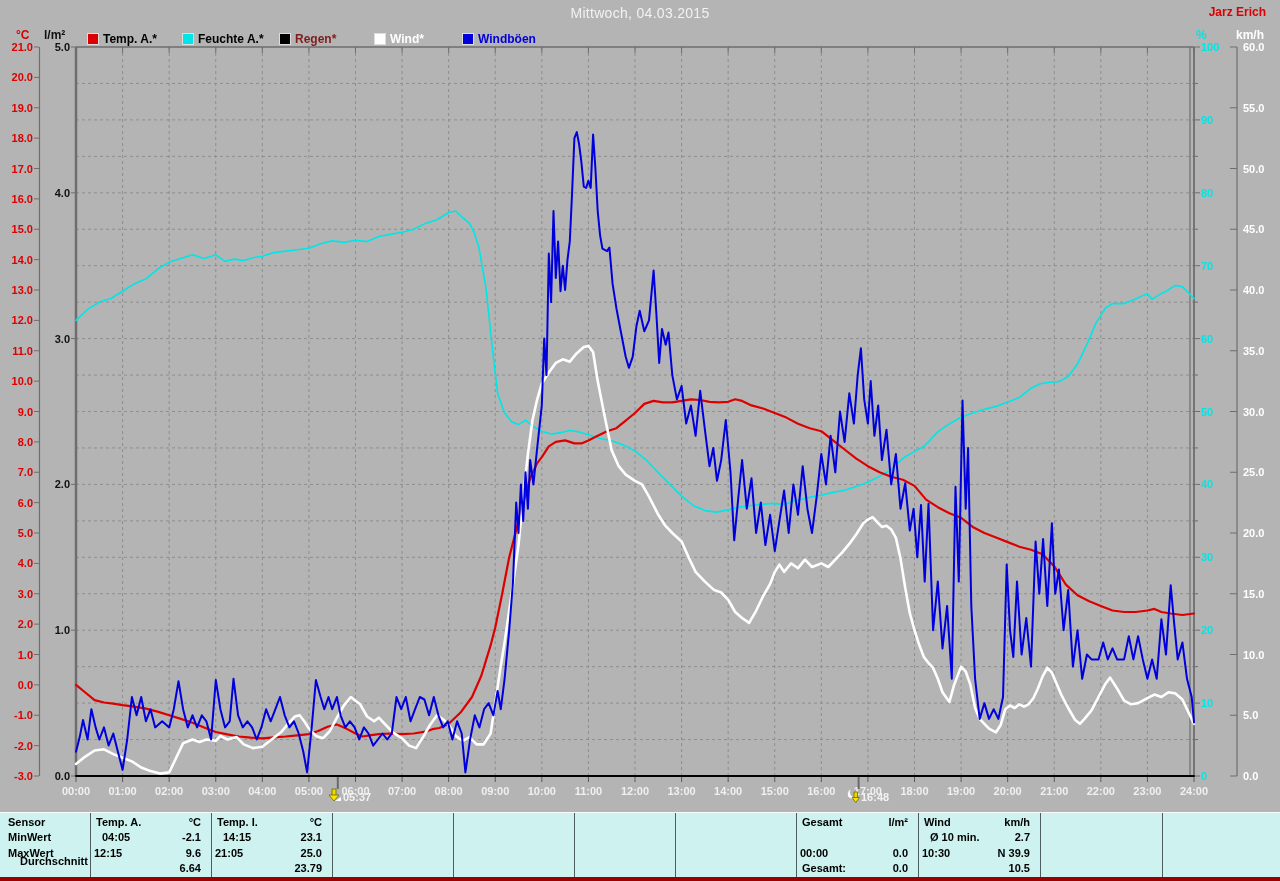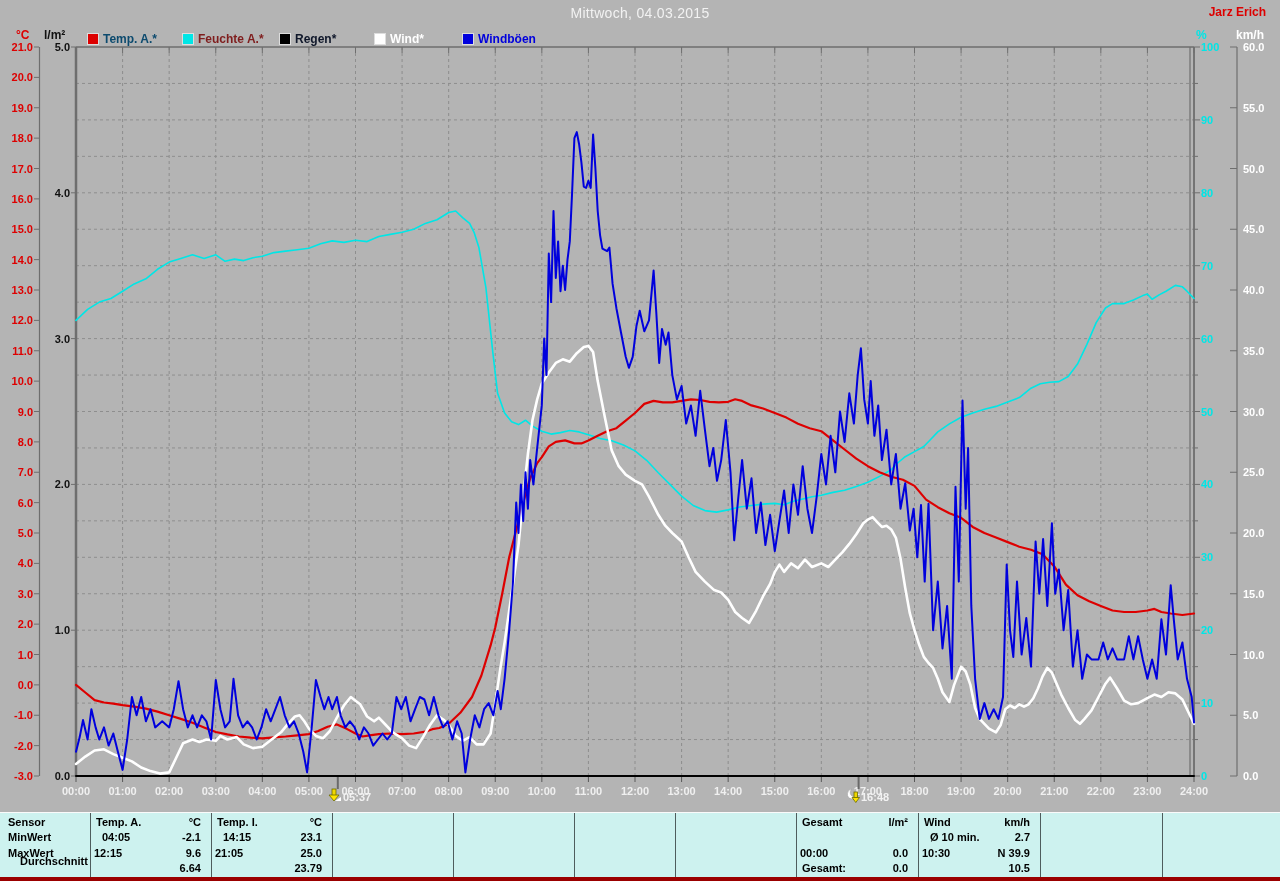--- a/index.html
+++ b/index.html
@@ -38,25 +38,25 @@
 
   <div class="hdr-title">Mittwoch, 04.03.2015</div>
   <div class="hdr-user">Jarz Erich</div>
 
   <div class="unit" id="unit-temp" style="color: rgb(221, 0, 0);">°C</div>
   <div class="unit" id="unit-rain" style="color: rgb(17, 17, 17);">l/m²</div>
   <div class="unit" id="unit-hum" style="color: rgb(0, 230, 230);">%</div>
   <div class="unit" id="unit-wind" style="color: rgb(255, 255, 255);">km/h</div>
 
   <div class="legend-item" style="left:88px">
-    <span class="sw" style="background: rgb(221, 0, 0);"></span><span class="ll" style="color: #0c4a6e;">Temp. A.*</span></div>
+    <span class="sw" style="background: rgb(221, 0, 0);"></span><span class="ll" style="color: #000000;">Temp. A.*</span></div>
   <div class="legend-item" style="left:183px">
-    <span class="sw" style="background: rgb(0, 230, 230);"></span><span class="ll" style="color: #7f1d1d;">Feuchte A.*</span></div>
+    <span class="sw" style="background: rgb(0, 230, 230);"></span><span class="ll" style="color: #000000;">Feuchte A.*</span></div>
   <div class="legend-item" style="left:280px">
-    <span class="sw" style="background: rgb(0, 0, 0);"></span><span class="ll" style="color: #0f172a; text-align: center;">Regen*</span></div>
+    <span class="sw" style="background: rgb(0, 0, 0);"></span><span class="ll" style="color: #7f1d1d; text-align: center;">Regen*</span></div>
   <div class="legend-item" style="left:375px">
     <span class="sw" style="background: rgb(255, 255, 255);"></span><span class="ll" style="color: rgb(255, 255, 255);">Wind*</span></div>
   <div class="legend-item" style="left:463px">
     <span class="sw" style="background: rgb(0, 0, 221);"></span><span class="ll" style="color: rgb(0, 0, 221);">Windböen</span></div>
 
   <svg id="chart-svg" width="1280" height="881" style="position:absolute;left:0;top:0;">
       <g>
         <line x1="122.58333333333334" y1="47" x2="122.58333333333334" y2="776" stroke="#8e8e8e" stroke-dasharray="3 3"></line>
         <line x1="169.16666666666669" y1="47" x2="169.16666666666669" y2="776" stroke="#8e8e8e" stroke-dasharray="3 3"></line>
         <line x1="215.75" y1="47" x2="215.75" y2="776" stroke="#8e8e8e" stroke-dasharray="3 3"></line>

